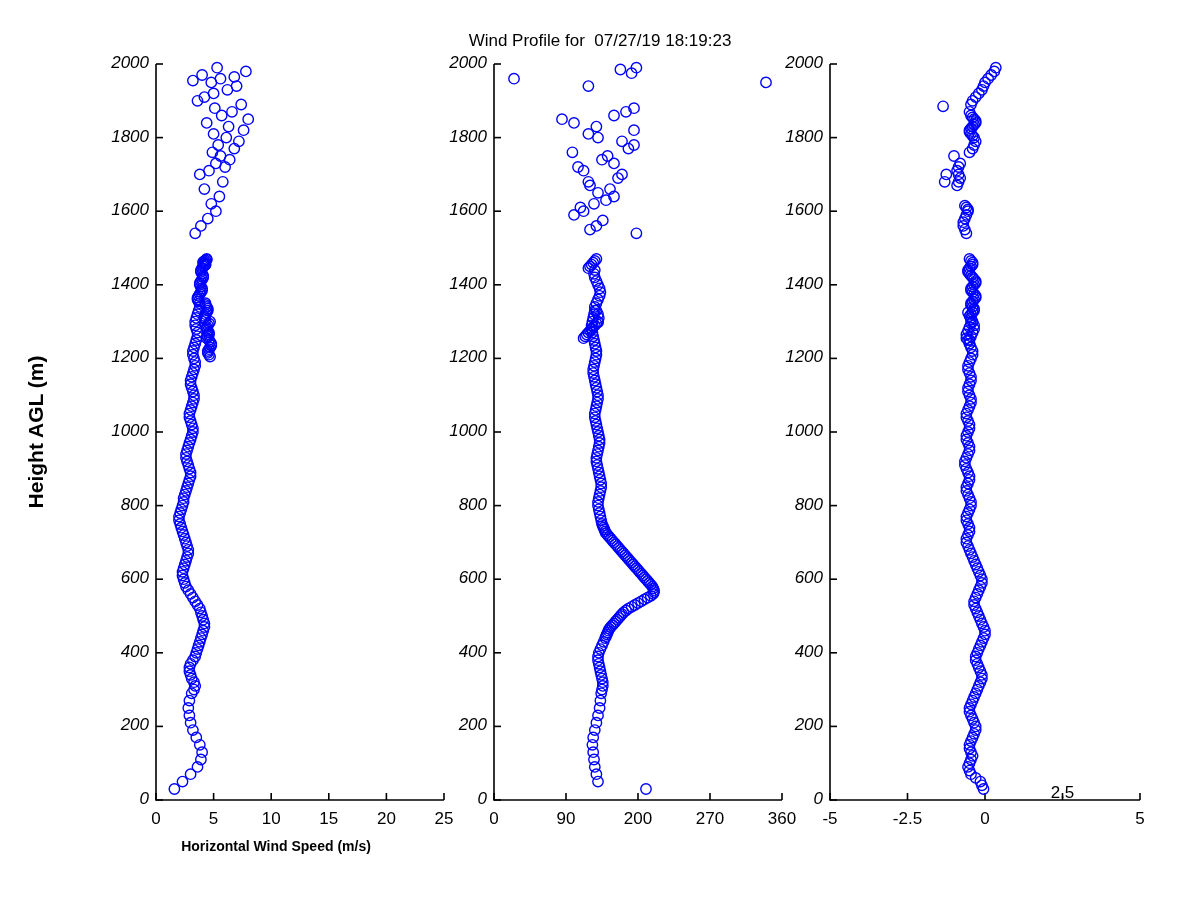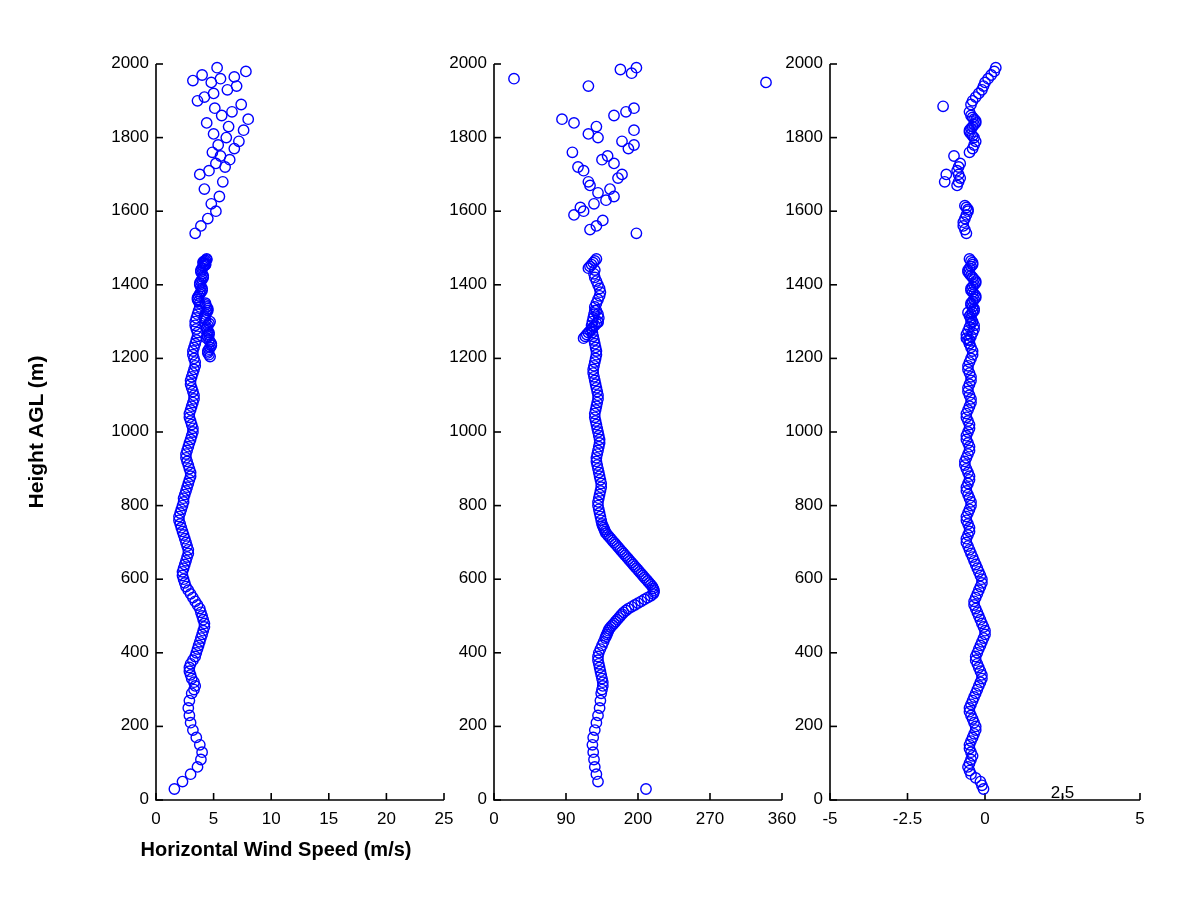--- a/index.html
+++ b/index.html
@@ -14,30 +14,30 @@
     position:absolute;top:31px;left:0;width:1200px;text-align:center;
     font-size:17px;color:#000;font-family:"Liberation Sans",sans-serif;
     letter-spacing:0px;white-space:pre;
   }
   .ylabel{
     position:absolute;left:-64px;top:420px;width:200px;text-align:center;
     transform:rotate(-90deg);transform-origin:50% 50%;
     font-size:21px;font-weight:bold;color:#000;white-space:nowrap;
   }
   .xlabel{
-    position:absolute;top:838px;font-size:20px;font-weight:bold;color:#000;
+    position:absolute;top:838px;font-size:14px;font-weight:bold;color:#000;
     white-space:nowrap;text-align:center;
   }
   #xlabel-1{left:96px;width:360px;}
   #xlabel-2{left:438px;width:330px;}
   #xlabel-3{left:812px;width:330px;}
   .tick-label{
     position:absolute;font-size:17px;color:#000;white-space:nowrap;
   }
-  .ytick{text-align:right;}
+  .ytick{text-align:right;font-style:italic;}
   .xtick{text-align:center;}
 </style>
 </head>
 <body>
 
 <div id="figure">
   <svg id="plot-svg" width="1200" height="900">
       <g>
         <path d="M156 64 L156 800 L444 800" fill="none" stroke="#000000" stroke-width="1.6"></path>
         <line x1="156" y1="800" x2="163" y2="800" stroke="#000000" stroke-width="1.6"></line>
@@ -756,20 +756,21 @@
           <circle cx="981.9" cy="89.8" r="5.2"></circle>
           <circle cx="983.5" cy="86.1" r="5.2"></circle>
           <circle cx="985.0" cy="82.4" r="5.2"></circle>
           <circle cx="988.1" cy="78.7" r="5.2"></circle>
           <circle cx="991.2" cy="75.0" r="5.2"></circle>
           <circle cx="994.3" cy="71.4" r="5.2"></circle>
           <circle cx="995.8" cy="67.7" r="5.2"></circle>
         </g>
       </g>
     </svg>
+  <div class="title-text">Wind Profile for  07/27/19 18:19:23</div>
   <div class="ylabel">Height AGL (m)</div>
   <div class="xlabel" id="xlabel-1">Horizontal Wind Speed (m/s)</div>
   <div id="tick-layer">
       <div class="tick-label ytick" style="left: 94px; top: 789px; width: 55px;">0</div>
       <div class="tick-label ytick" style="left: 94px; top: 715.4px; width: 55px;">200</div>
       <div class="tick-label ytick" style="left: 94px; top: 641.8px; width: 55px;">400</div>
       <div class="tick-label ytick" style="left: 94px; top: 568.2px; width: 55px;">600</div>
       <div class="tick-label ytick" style="left: 94px; top: 494.6px; width: 55px;">800</div>
       <div class="tick-label ytick" style="left: 94px; top: 421px; width: 55px;">1000</div>
       <div class="tick-label ytick" style="left: 94px; top: 347.4px; width: 55px;">1200</div>

